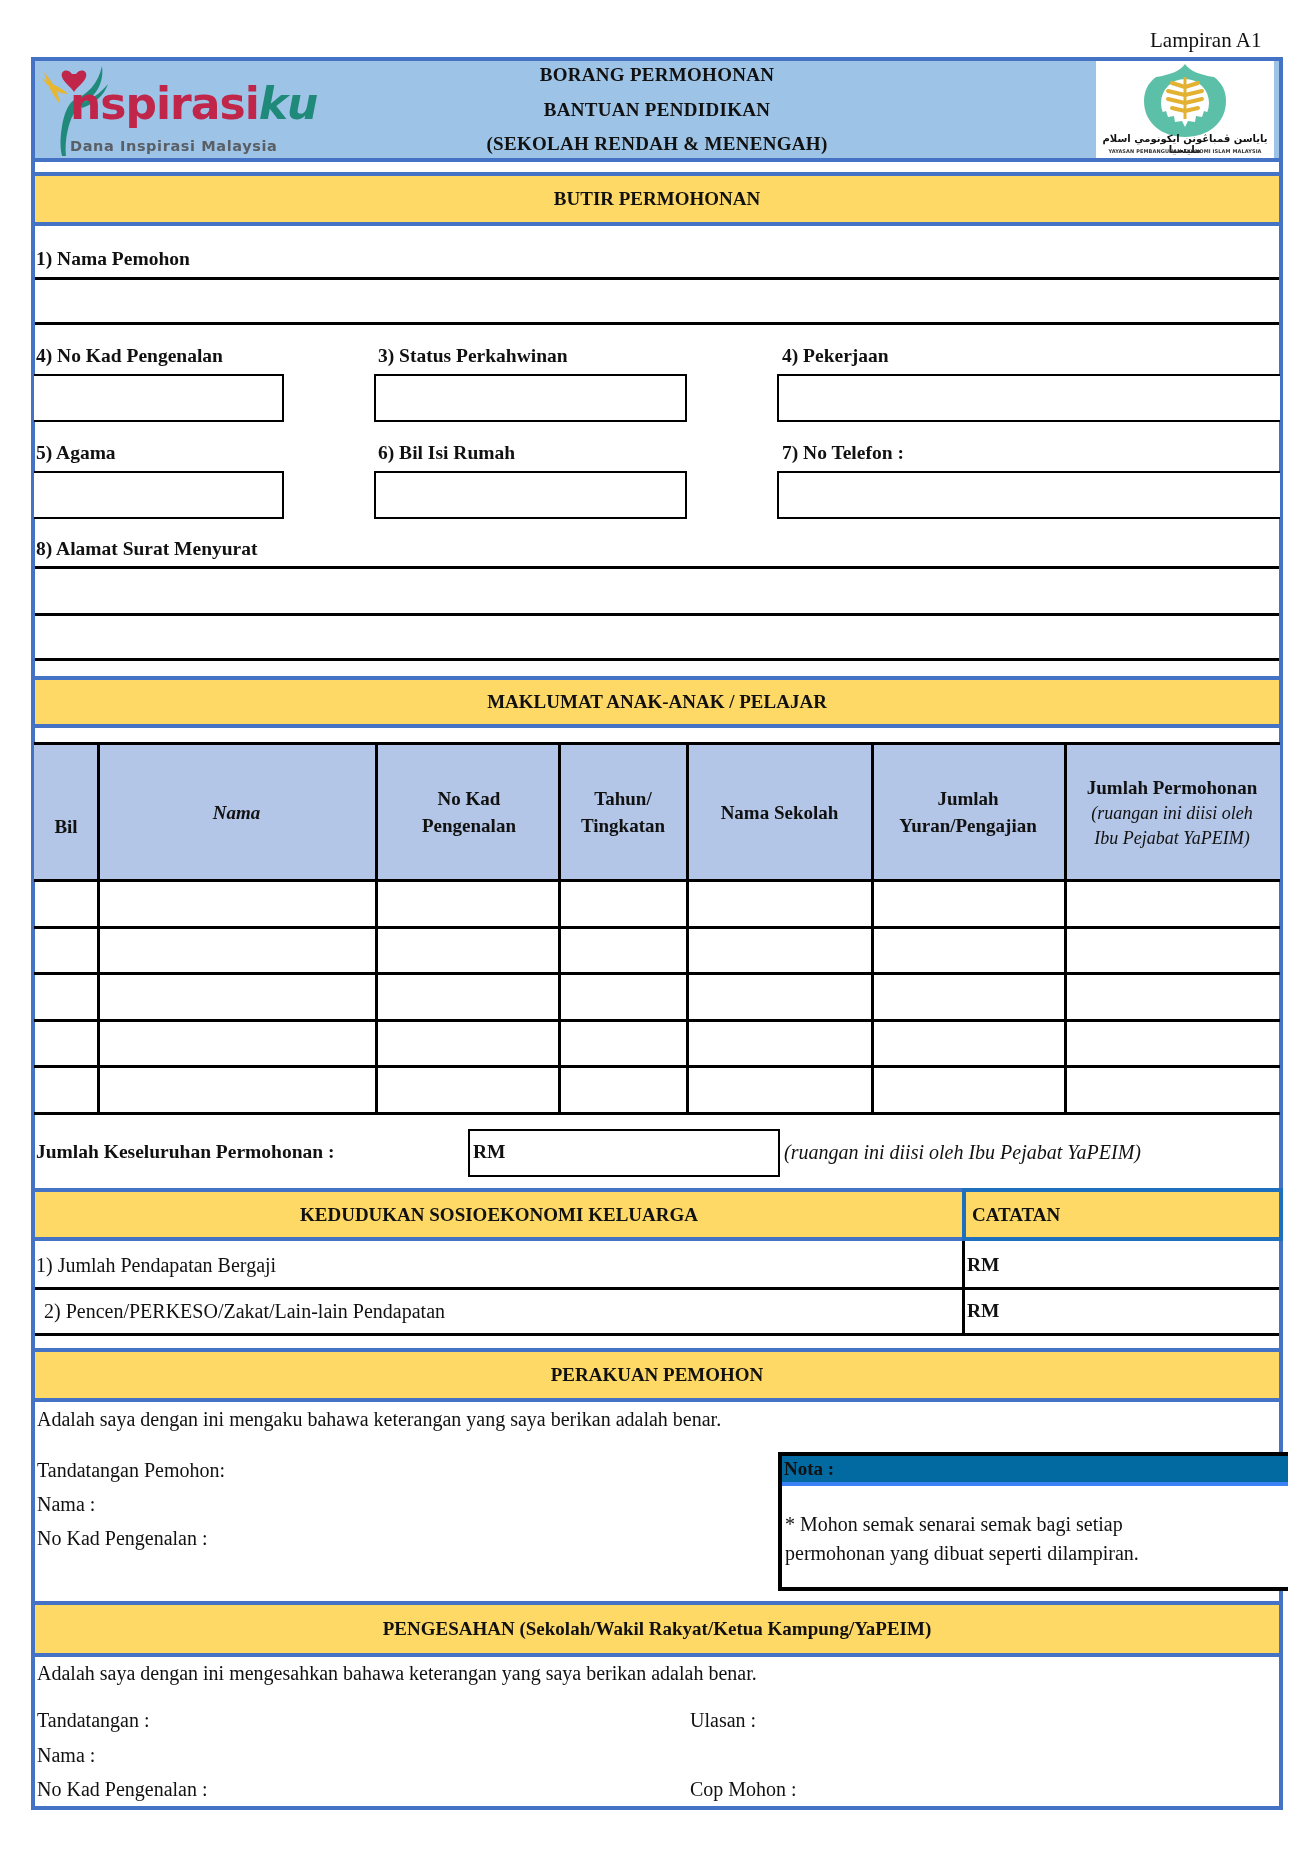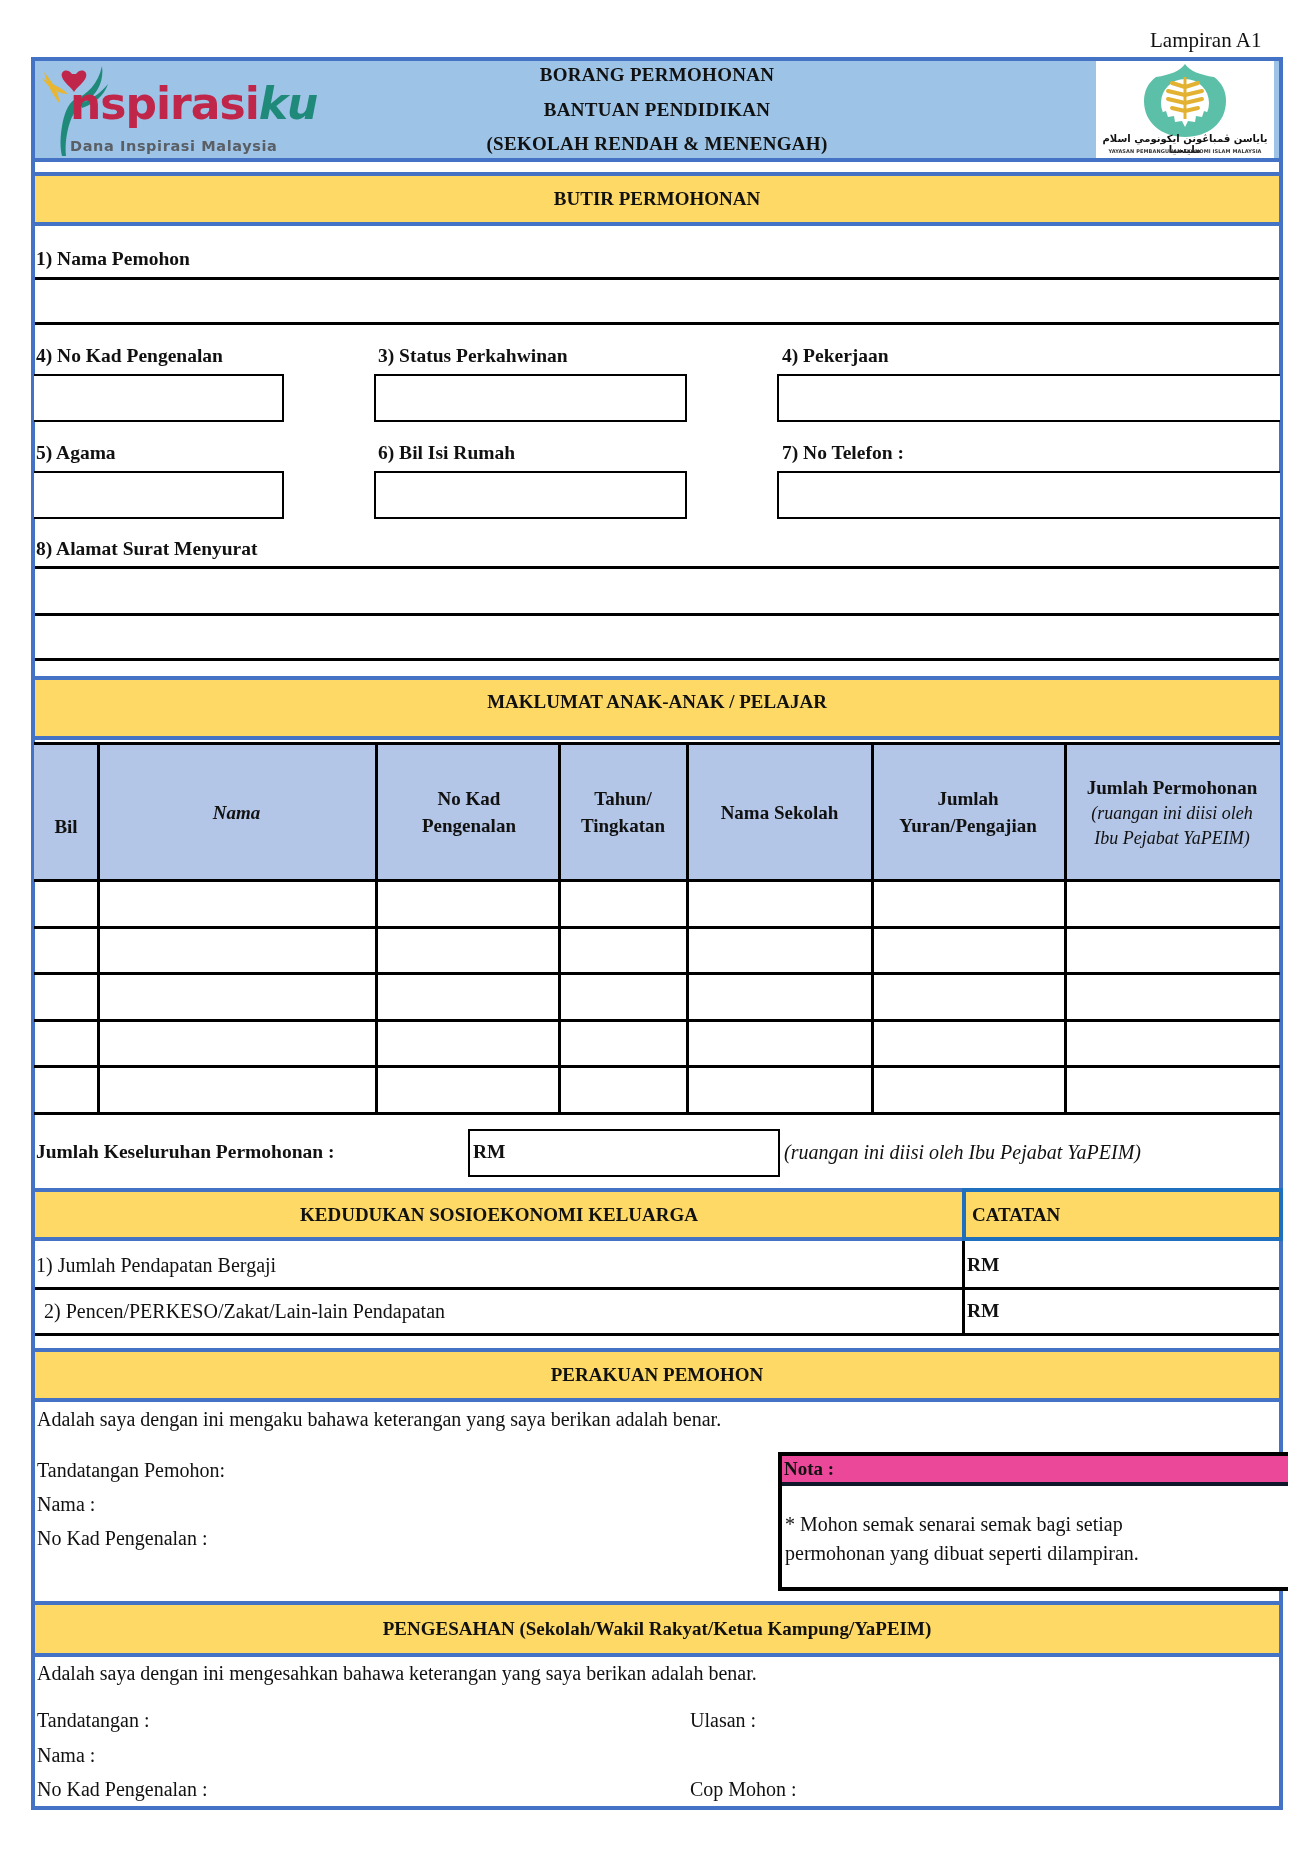--- a/index.html
+++ b/index.html
@@ -16,21 +16,21 @@
   .box { border: 2.5px solid #000; background: #fff; }
   .tbl-head { background: #b4c6e7; }
   .vline { width: 2.5px; background: #000; }
   .th { position: absolute; display: flex; align-items: center; justify-content: center; text-align: center; font-weight: bold; font-size: 19px; line-height: 27px; }
   .th .it { font-weight: normal; font-style: italic; font-size: 18px; line-height: 25px; display: block; }
   .plain { font-size: 20px; }
   .it2 { font-style: italic; font-size: 20px; }
   .logo-left { left: 38px; top: 64px; width: 240px; height: 96px; }
   .logo-right { left: 1096px; top: 61px; width: 178px; height: 97px; background: #fff; }
   .nota { left: 778px; top: 1452px; width: 510px; height: 139px; border: 4px solid #000; border-right: none; background: #fff; }
-  .nota-head { left: 0; top: 0; width: 100%; height: 30px; background: #ec4899; border-bottom: 4px solid #0f172a; font-weight: bold; font-size: 19px; padding: 2px 2px; }
+  .nota-head { left: 0; top: 0; width: 100%; height: 30px; background: #0369a1; border-bottom: 4px solid #3b82f6; font-weight: bold; font-size: 19px; padding: 2px 2px; }
   .nota-body { left: 3px; top: 54px; font-size: 20px; line-height: 29px; }
 </style>
 </head>
 <body>
 
 <div class="abs lampiran">Lampiran A1</div>
 
 <div class="abs frame"></div>
 
 <div class="abs hdr"></div>
@@ -81,21 +81,21 @@
 <div class="abs box" style="left:34px; top:471px; width:250px; height:48px; border-left:none;"></div>
 <div class="abs label" style="left:378px; top:442px;">6) Bil Isi Rumah</div>
 <div class="abs box" style="left:374px; top:471px; width:313px; height:48px;"></div>
 <div class="abs label" style="left:782px; top:442px;">7) No Telefon :</div>
 <div class="abs box" style="left:777px; top:471px; width:503px; height:48px; border-right:none;"></div>
 
 <div class="abs label" style="left:36px; top:538px;">8) Alamat Surat Menyurat</div>
 <div class="abs" style="left:35px; top:566px; width:1244px; height:47px; border-top:3px solid #000;"></div>
 <div class="abs" style="left:35px; top:613px; width:1244px; height:48px; border-top:3px solid #000; border-bottom:3px solid #000;"></div>
 
-<div class="abs bar" style="top:676px; height:64px; line-height:44px;">MAKLUMAT ANAK-ANAK / PELAJAR</div>
+<div class="abs bar" style="top:676px; height:52px; line-height:44px;">MAKLUMAT ANAK-ANAK / PELAJAR</div>
 
 <div class="abs" style="left:34px; top:742px; width:1246px; height:374px;">
   <div class="abs tbl-head" style="left:0; top:0; width:1246px; height:140px; border-top:3px solid #000; border-bottom:3px solid #000;"></div>
   <div class="th" style="left:0; top:0; width:64px; height:168px;">Bil</div>
   <div class="th" style="left:64px; top:0; width:277px; height:140px;font-style:italic;">Nama</div>
   <div class="th" style="left:345px; top:0; width:180px; height:140px; padding:0 30px;">No Kad Pengenalan</div>
   <div class="th" style="left:525px; top:0; width:128px; height:140px; padding:0 8px;">Tahun/ Tingkatan</div>
   <div class="th" style="left:838px; top:0; width:192px; height:140px; padding:0 18px;">Jumlah Yuran/Pengajian</div>
   <div class="th" style="left:653px; top:0; width:185px; height:140px;">Nama Sekolah</div>
   <div class="th" style="left:1030px; top:0; width:216px; height:140px; flex-direction:column;">

